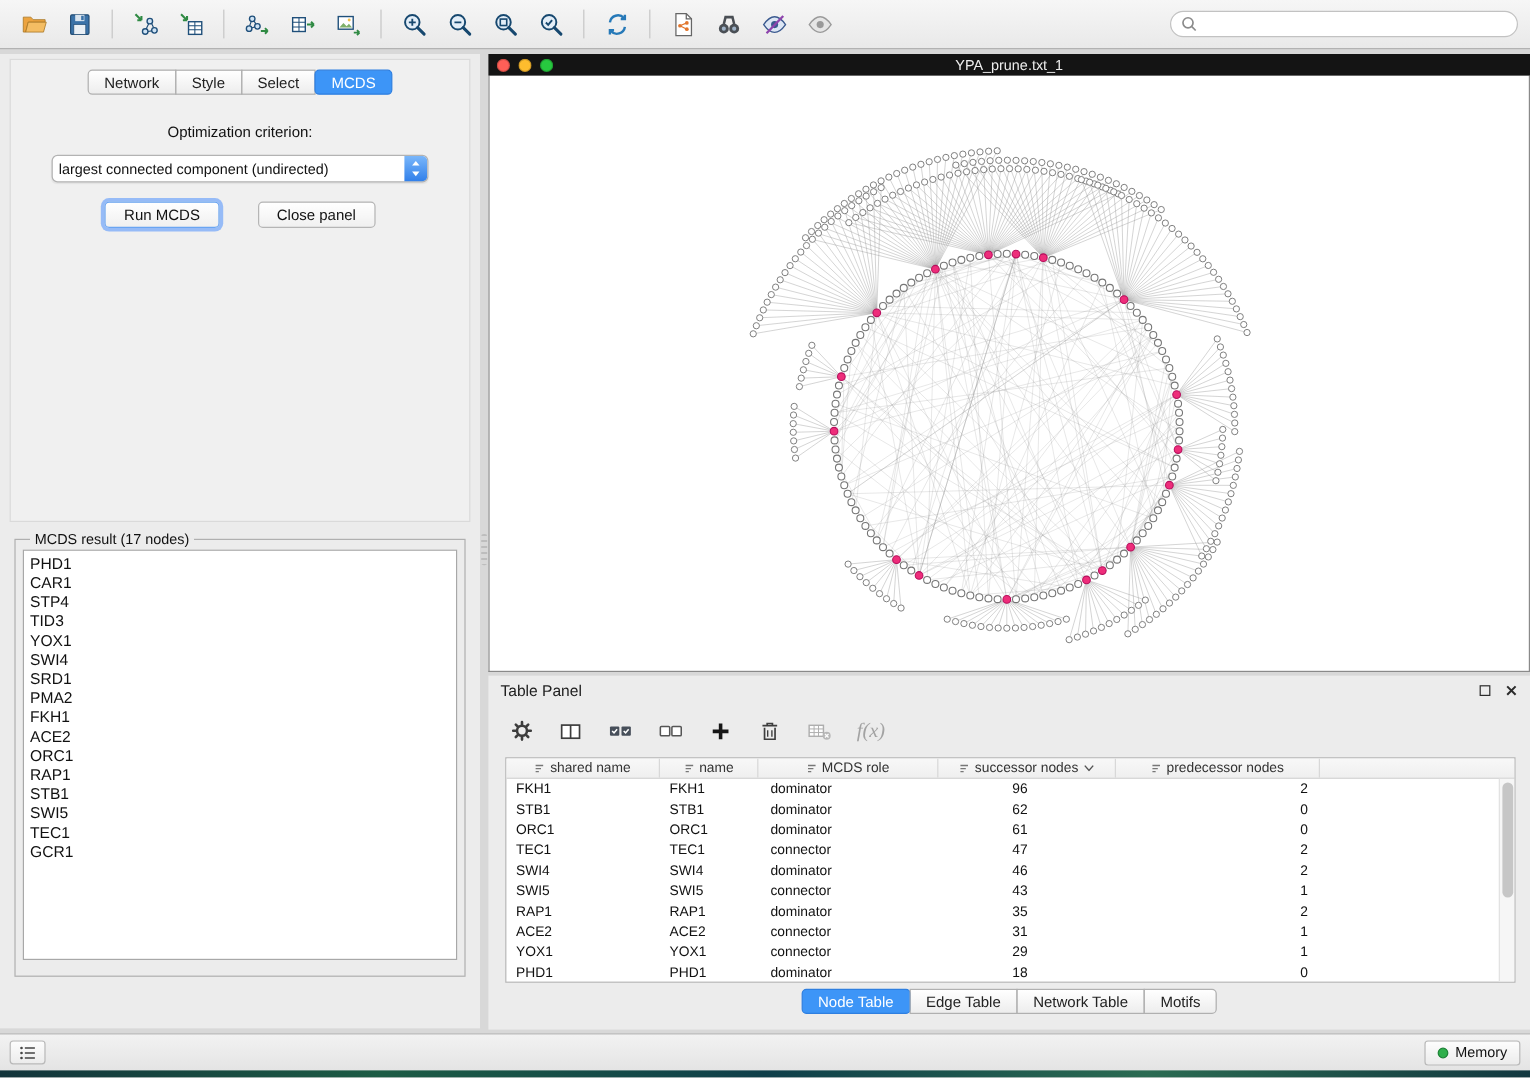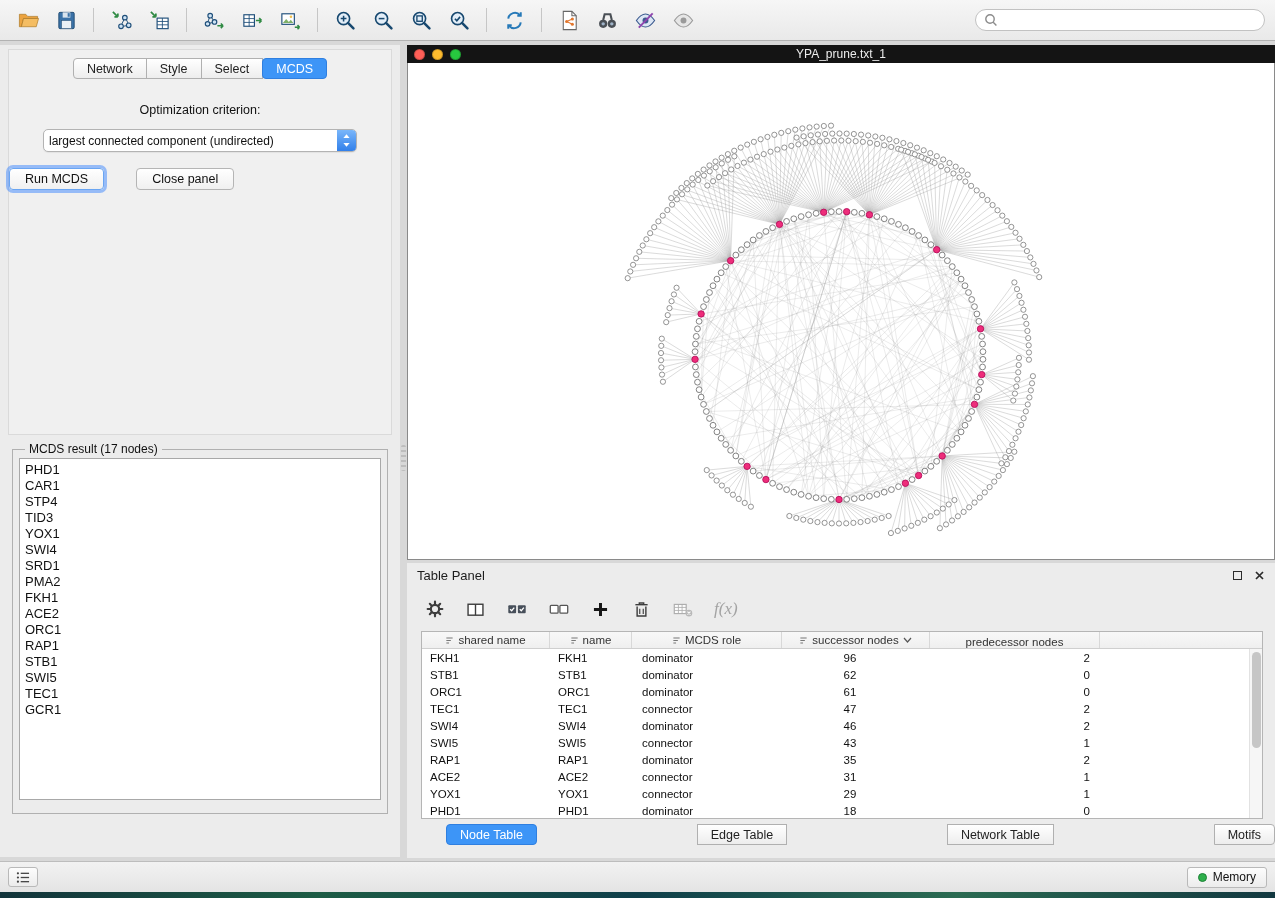--- a/index.html
+++ b/index.html
@@ -36,21 +36,21 @@
          background:linear-gradient(#ffffff,#ededed); border:1px solid #b0b0b0; margin-left:-1px; }
   .tab:first-child { border-radius:4px 0 0 4px; margin-left:0; }
   .tab:last-child { border-radius:0 4px 4px 0; }
   .tab.active { background:#3d95f7; color:#fff; border-color:#2f7fe0; border-radius:4px; }
   .opt-label { text-align:center; font-size:12.5px; margin-top:24px; color:#111; }
   .select { width:314px; height:23px; margin:12px auto 0; background:#fff; border:1px solid #b3b3b3;
             border-radius:5px; display:flex; align-items:center; overflow:hidden; box-shadow:0 1px 1px rgba(0,0,0,.06); }
   .select-text { flex:1; font-size:12px; padding-left:5px; color:#111; white-space:nowrap; }
   .select-stepper { width:19px; height:23px; background:linear-gradient(#7db9fb,#2e7de9);
                     display:flex; align-items:center; justify-content:center; }
-  .btn-row { display:flex; gap:32px; margin-top:16px; }
+  .btn-row { display:flex; justify-content:center; gap:32px; margin-top:16px; }
   .btn { height:22px; padding:0 15px; font-size:12.5px; color:#111;
          background:linear-gradient(#ffffff,#f0f0f0); border:1px solid #b5b5b5; border-radius:4px; }
   .btn.focus-ring { box-shadow:0 0 0 3px rgba(77,144,254,.55); border-color:#6aa5f2; }
   fieldset.mcds { margin:7px 12px 0; border:1px solid #b0b0b0; padding:2px 6px 8px; height:372px; background:#ececec; }
   fieldset.mcds legend { font-size:12px; color:#111; padding:0 4px; margin-left:6px; }
   .mcds-list { background:#fff; border:1px solid #a8a8a8; height:342px; overflow:hidden; padding:3px 0 0 5px; }
   .result-item { font-size:13px; line-height:16px; color:#111; }
 
   
   .net-titlebar { height:18px; background:#141414; display:flex; align-items:center; padding:0 7px; position:relative; }
@@ -62,28 +62,28 @@
 
   
   .table-panel { margin-top:3px; height:295px; background:#ececec; display:flex; flex-direction:column; }
   .tp-toolbar { height:44px; display:flex; align-items:center; gap:20px; padding-left:18px; }
   .fx { font-family:"Liberation Serif",serif; font-style:italic; font-size:17px; color:#a3a3a3; }
   .table-wrap { margin:0 12px 0 14px; background:#fff; border:1px solid #b5b5b5; height:188px;
                 position:relative; overflow:hidden; }
   .thead { display:flex; height:17px; background:linear-gradient(#f8f8f8,#efefef);
            border-bottom:1px solid #cfcfcf; font-size:11.5px; color:#333; }
   .hcell { display:flex; align-items:center; justify-content:center; gap:4px; border-right:1px solid #d8d8d8; }
-  .c0{width:128px;} .c1{width:82px;} .c2{width:150px;} .c3{width:148px;} .c4{width:170px;flex-direction:column;} .cf{flex:1;border-right:none;}
+  .c0{width:128px;} .c1{width:82px;} .c2{width:150px;} .c3{width:148px;} .c4{width:170px;} .cf{flex:1;border-right:none;}
   .tbody { position:absolute; top:17px; left:0; right:13px; bottom:0; overflow:hidden; }
   .trow { display:flex; height:17px; align-items:center; font-size:11.5px; color:#111; }
   .tcell.c0 { padding-left:8px; } .tcell.c1 { padding-left:8px; } .tcell.c2 { padding-left:10px; }
   .tcell.c3 { text-align:center; padding-right:12px; } .tcell.c4 { text-align:right; padding-right:10px; }
   .vscroll { position:absolute; top:17px; bottom:0; right:0; width:13px; background:#f6f6f6; border-left:1px solid #e2e2e2; }
   .vthumb { position:absolute; top:3px; left:2px; width:9px; height:96px; background:#c6c6c6; border-radius:5px; }
-  .tp-tabs { display:flex; justify-content:space-between; margin-top:5px;margin-left:39px; }
+  .tp-tabs { display:flex; justify-content:center; margin-top:5px; }
 
   
   .statusbar { height:31px; display:flex; align-items:center; justify-content:space-between; padding:0 8px;
                background:linear-gradient(#f2f2f2,#e4e4e4); border-top:1px solid #bdbdbd; }
   .sb-btn { width:30px; height:20px; border:1px solid #b9b9b9; border-radius:3px;
             background:linear-gradient(#fdfdfd,#ececec); display:flex; align-items:center; justify-content:center; }
   .memory-btn { height:21px; padding:0 10px; display:flex; align-items:center; gap:6px; font-size:12px; color:#111;
                 border:1px solid #b9b9b9; border-radius:3px; background:linear-gradient(#fdfdfd,#ececec); }
   .dot { width:9px; height:9px; border-radius:50%; background:#2eaf4b; border:1px solid #1d8236; }
   .wall-strip { height:6px; background:linear-gradient(90deg,#12343b,#1d5c45,#0f3f4a,#2b6b52,#123840); }

